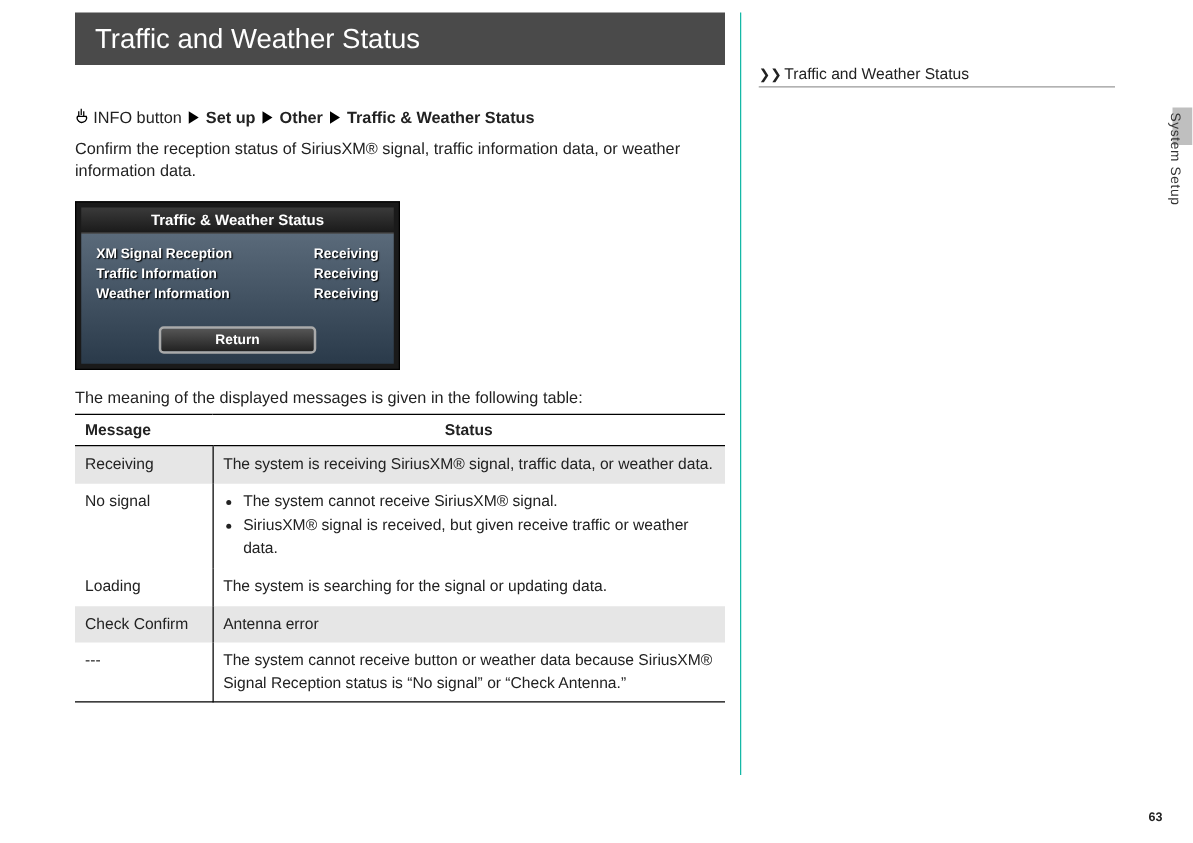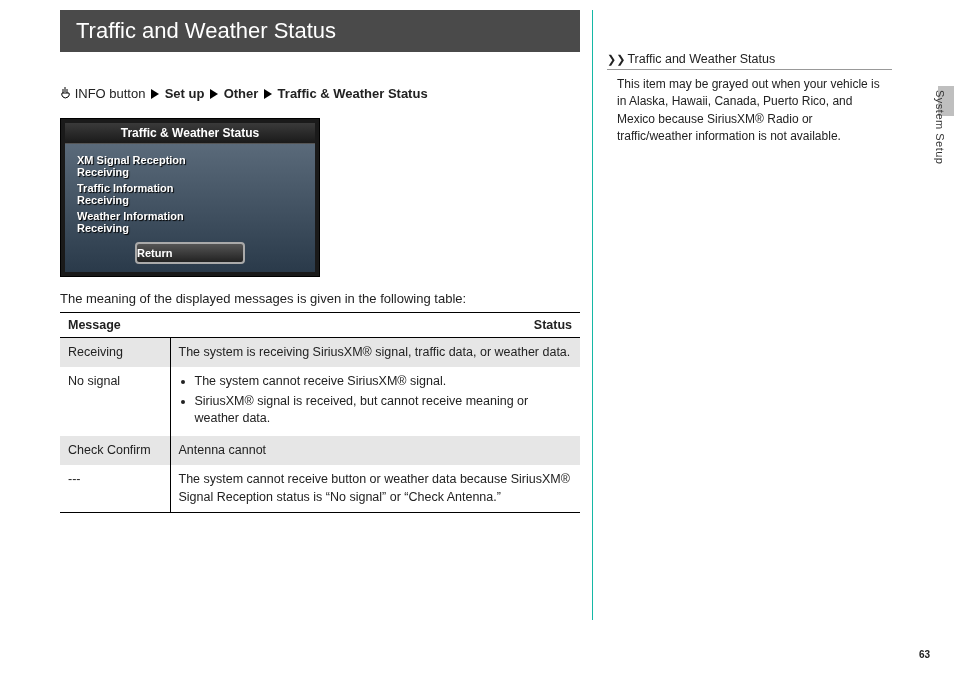--- a/index.html
+++ b/index.html
@@ -82,52 +82,51 @@
     padding: 10px 12px 8px 12px;
   }
   .screen-row {
     display: flex;
     justify-content: space-between;
     color: #fff;
     font-size: 11px;
     font-weight: bold;
     margin-bottom: 4px;
     text-shadow: 1px 1px 1px #000;
-    flex-direction: column;
   }
   .screen-return {
-    margin-top: 8px;
+    margin-top: 20px;
     border: 2px solid #aaa;
     border-radius: 4px;
     background: linear-gradient(#555,#222);
     color: #fff;
-    text-align: left;
+    text-align: center;
     font-size: 11px;
     font-weight: bold;
     padding: 3px 0;
-    width: 110px;
+    width: 126px;
     margin-left: auto;
     margin-right: auto;
   }
   .caption {
     margin-top: 6px;
     font-size: 13px;
   }
   
   table.msg {
     width: 100%;
     border-collapse: collapse;
     margin-top: 6px;
     font-size: 12.5px;
   }
   table.msg th {
     border-top: 1.5px solid #000;
     border-bottom: 1px solid #000;
     font-weight: bold;
-    text-align: right;
+    text-align: center;
     padding: 5px 8px;
   }
   table.msg th:first-child { text-align: left; width: 110px; }
   table.msg td {
     padding: 6px 8px;
     vertical-align: top;
     line-height: 1.4;
   }
   table.msg tr.shade td { background: #e6e6e6; }
   table.msg tr:last-child td { border-bottom: 1.5px solid #000; }
@@ -204,20 +203,21 @@
       </span>
       <span>INFO button</span>
       <span class="bc-arrow"></span>
       <b>Set up</b>
       <span class="bc-arrow"></span>
       <b>Other</b>
       <span class="bc-arrow"></span>
       <b>Traffic &amp; Weather Status</b>
     </div>
 
+    <p class="intro">Confirm the reception status of SiriusXM® signal, traffic information data, or weather information data.</p>
 
     <div class="screen">
       <div class="screen-title">Traffic &amp; Weather Status</div>
       <div class="screen-body">
         <div class="screen-row">
           <span>XM Signal Reception</span>
           <span>Receiving</span>
         </div>
         <div class="screen-row">
           <span>Traffic Information</span>
@@ -243,39 +243,42 @@
       <tbody>
         <tr class="shade">
           <td class="th-sep">Receiving</td>
           <td>The system is receiving SiriusXM® signal, traffic data, or weather data.</td>
         </tr>
         <tr>
           <td class="th-sep">No signal</td>
           <td>
             <ul class="bullet-list">
               <li>The system cannot receive SiriusXM® signal.</li>
-              <li>SiriusXM® signal is received, but cannot receive meaning or weather data.</li>
+              <li>SiriusXM® signal is received, but given receive traffic or weather data.</li>
             </ul>
           </td>
         </tr>
+        <tr>
+          <td class="th-sep">Loading</td>
+          <td>The system is searching for the signal or updating data.</td>
+        </tr>
         <tr class="shade">
           <td class="th-sep">Check Confirm</td>
-          <td>Antenna cannot</td>
+          <td>Antenna error</td>
         </tr>
         <tr>
           <td class="th-sep">---</td>
           <td>The system cannot receive button or weather data because SiriusXM® Signal Reception status is “No signal” or “Check Antenna.”</td>
         </tr>
       </tbody>
     </table>
   </div>
 
   <div class="right-col">
     <div class="sidebar-head">
       <span class="dbl-arrow">❯❯</span><span>Traffic and Weather Status</span>
     </div>
-    <div class="sidebar-body">This item may be grayed out when your vehicle is in Alaska, Hawaii, Canada, Puerto Rico, and Mexico because SiriusXM® Radio or traffic/weather information is not available.</div>
   </div>
 </div>
 
 <div class="side-tab-box"></div>
 <div class="side-tab">System Setup</div>
 <div class="page-num">63</div>
 
 </body></html>

